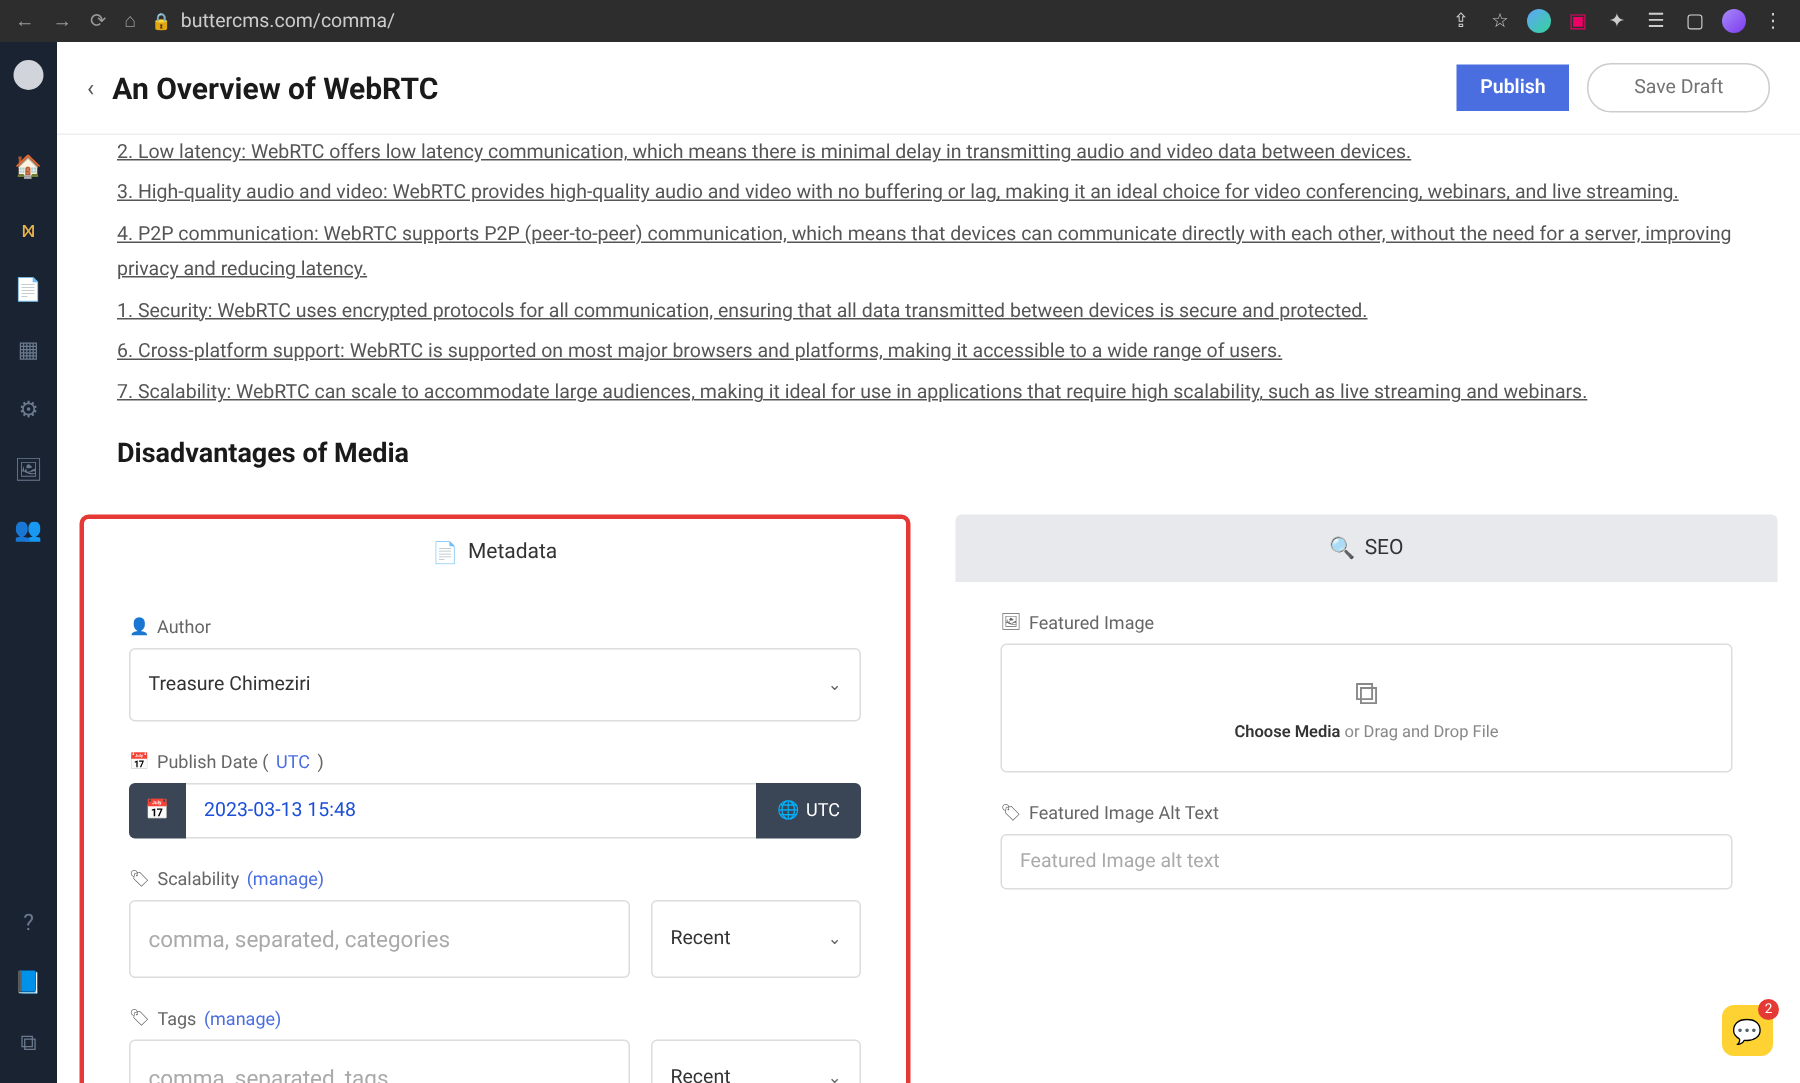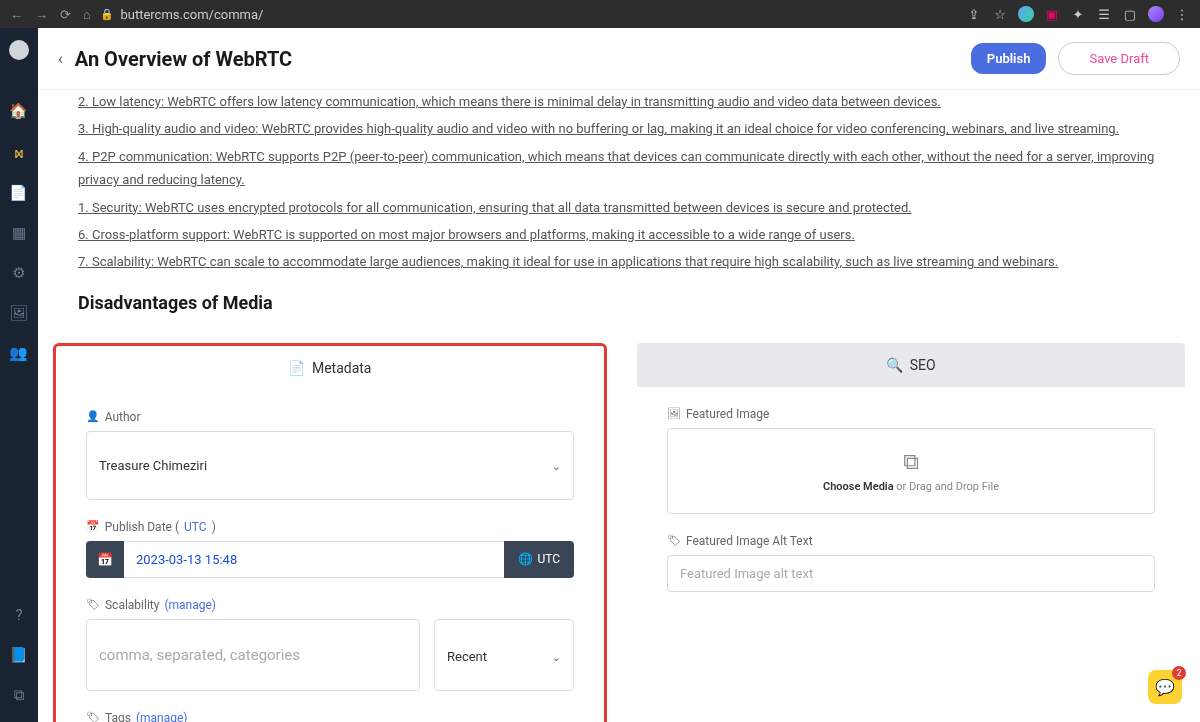--- a/index.html
+++ b/index.html
@@ -23,22 +23,22 @@
 .sidebar .spacer { flex: 1; }
 .sidebar .accent { color: #e6b449; }
 
 
 .main { margin-left: 38px; height: calc(100% - 28px); overflow: hidden; background: #fff; }
 
 
 .page-header { display: flex; align-items: center; padding: 14px 20px; border-bottom: 1px solid #eee; gap: 12px; }
 .page-header .back { color: #555; cursor: pointer; font-size: 16px; }
 .page-header .title { font-size: 20px; font-weight: 700; color: #1a1a1a; flex: 1; }
-.page-header .btn-primary { background: #4a6ee0; color: #fff; border: none; padding: 8px 16px; border-radius: 12px; font-size: 13px; font-weight: 600; cursor: pointer; }
-.page-header .btn-secondary { background: #fff; border: 1px solid #ccc; padding: 8px 30px; border-radius: 16px; font-size: 13px; color: #ec4899; cursor: pointer; }
+.page-header .btn-primary { background: #4a6ee0; color: #fff; border: none; padding: 8px 16px; border-radius: 0; font-size: 13px; font-weight: 600; cursor: pointer; }
+.page-header .btn-secondary { background: #fff; border: 1px solid #ccc; padding: 8px 30px; border-radius: 16px; font-size: 13px; color: #737373; cursor: pointer; }
 
 
 .content-body { padding: 0px 40px 10px 40px; }
 .content-body .list-item { font-size: 13px; color: #555; line-height: 1.8; margin-bottom: 4px; text-decoration: underline; }
 .content-body h3 { font-size: 18px; font-weight: 700; color: #1a1a1a; margin-top: 18px; }
 
 
 .tabs-row { display: flex; margin: 20px 15px 0 15px; gap: 30px; }
 .tab-panel { flex: 1; background: #fff; }
 .tab-header { text-align: center; padding: 14px; font-size: 14px; color: #333; display: flex; align-items: center; justify-content: center; gap: 6px; }
@@ -46,21 +46,21 @@
 
 
 .metadata-panel { border: 3px solid #e53935; border-radius: 6px; padding-bottom: 28px; }
 
 .panel-body { padding: 20px 30px 0 30px; }
 .field-group { margin-bottom: 20px; }
 .field-label { font-size: 12px; color: #666; margin-bottom: 7px; display: flex; align-items: center; gap: 5px; }
 .field-label .icon { font-size: 11px; }
 .field-label .link { color: #4a6ee0; }
 
-.select-wrap, .input-wrap { border: 1px solid #dcdcdc; border-radius: 4px; padding: 26px 12px; font-size: 13px; color: #333; background: #fff; display: flex; align-items: flex-end; justify-content: space-between; }
+.select-wrap, .input-wrap { border: 1px solid #dcdcdc; border-radius: 4px; padding: 16px 12px; font-size: 13px; color: #333; background: #fff; display: flex; align-items: center; justify-content: space-between; }
 .select-wrap .chevron { color: #666; font-size: 11px; }
 .input-wrap input { border: none; outline: none; width: 100%; font-size: 15px; }
 .input-wrap input::placeholder { color: #aaa; }
 
 .date-row { display: flex; }
 .date-icon-btn { background: #3a4656; color: #fff; width: 38px; display: flex; align-items: center; justify-content: center; border-radius: 4px 0 0 4px; font-size: 13px; }
 .date-input { flex: 1; border: 1px solid #dcdcdc; border-left: none; border-right: none; padding: 10px 12px; font-size: 13px; color: #1d4ed8; }
 .utc-btn { background: #3a4656; color: #fff; padding: 10px 14px; border-radius: 0 4px 4px 0; font-size: 12px; display: flex; align-items: center; gap: 4px; }
 
 .inline-row { display: flex; gap: 14px; }

